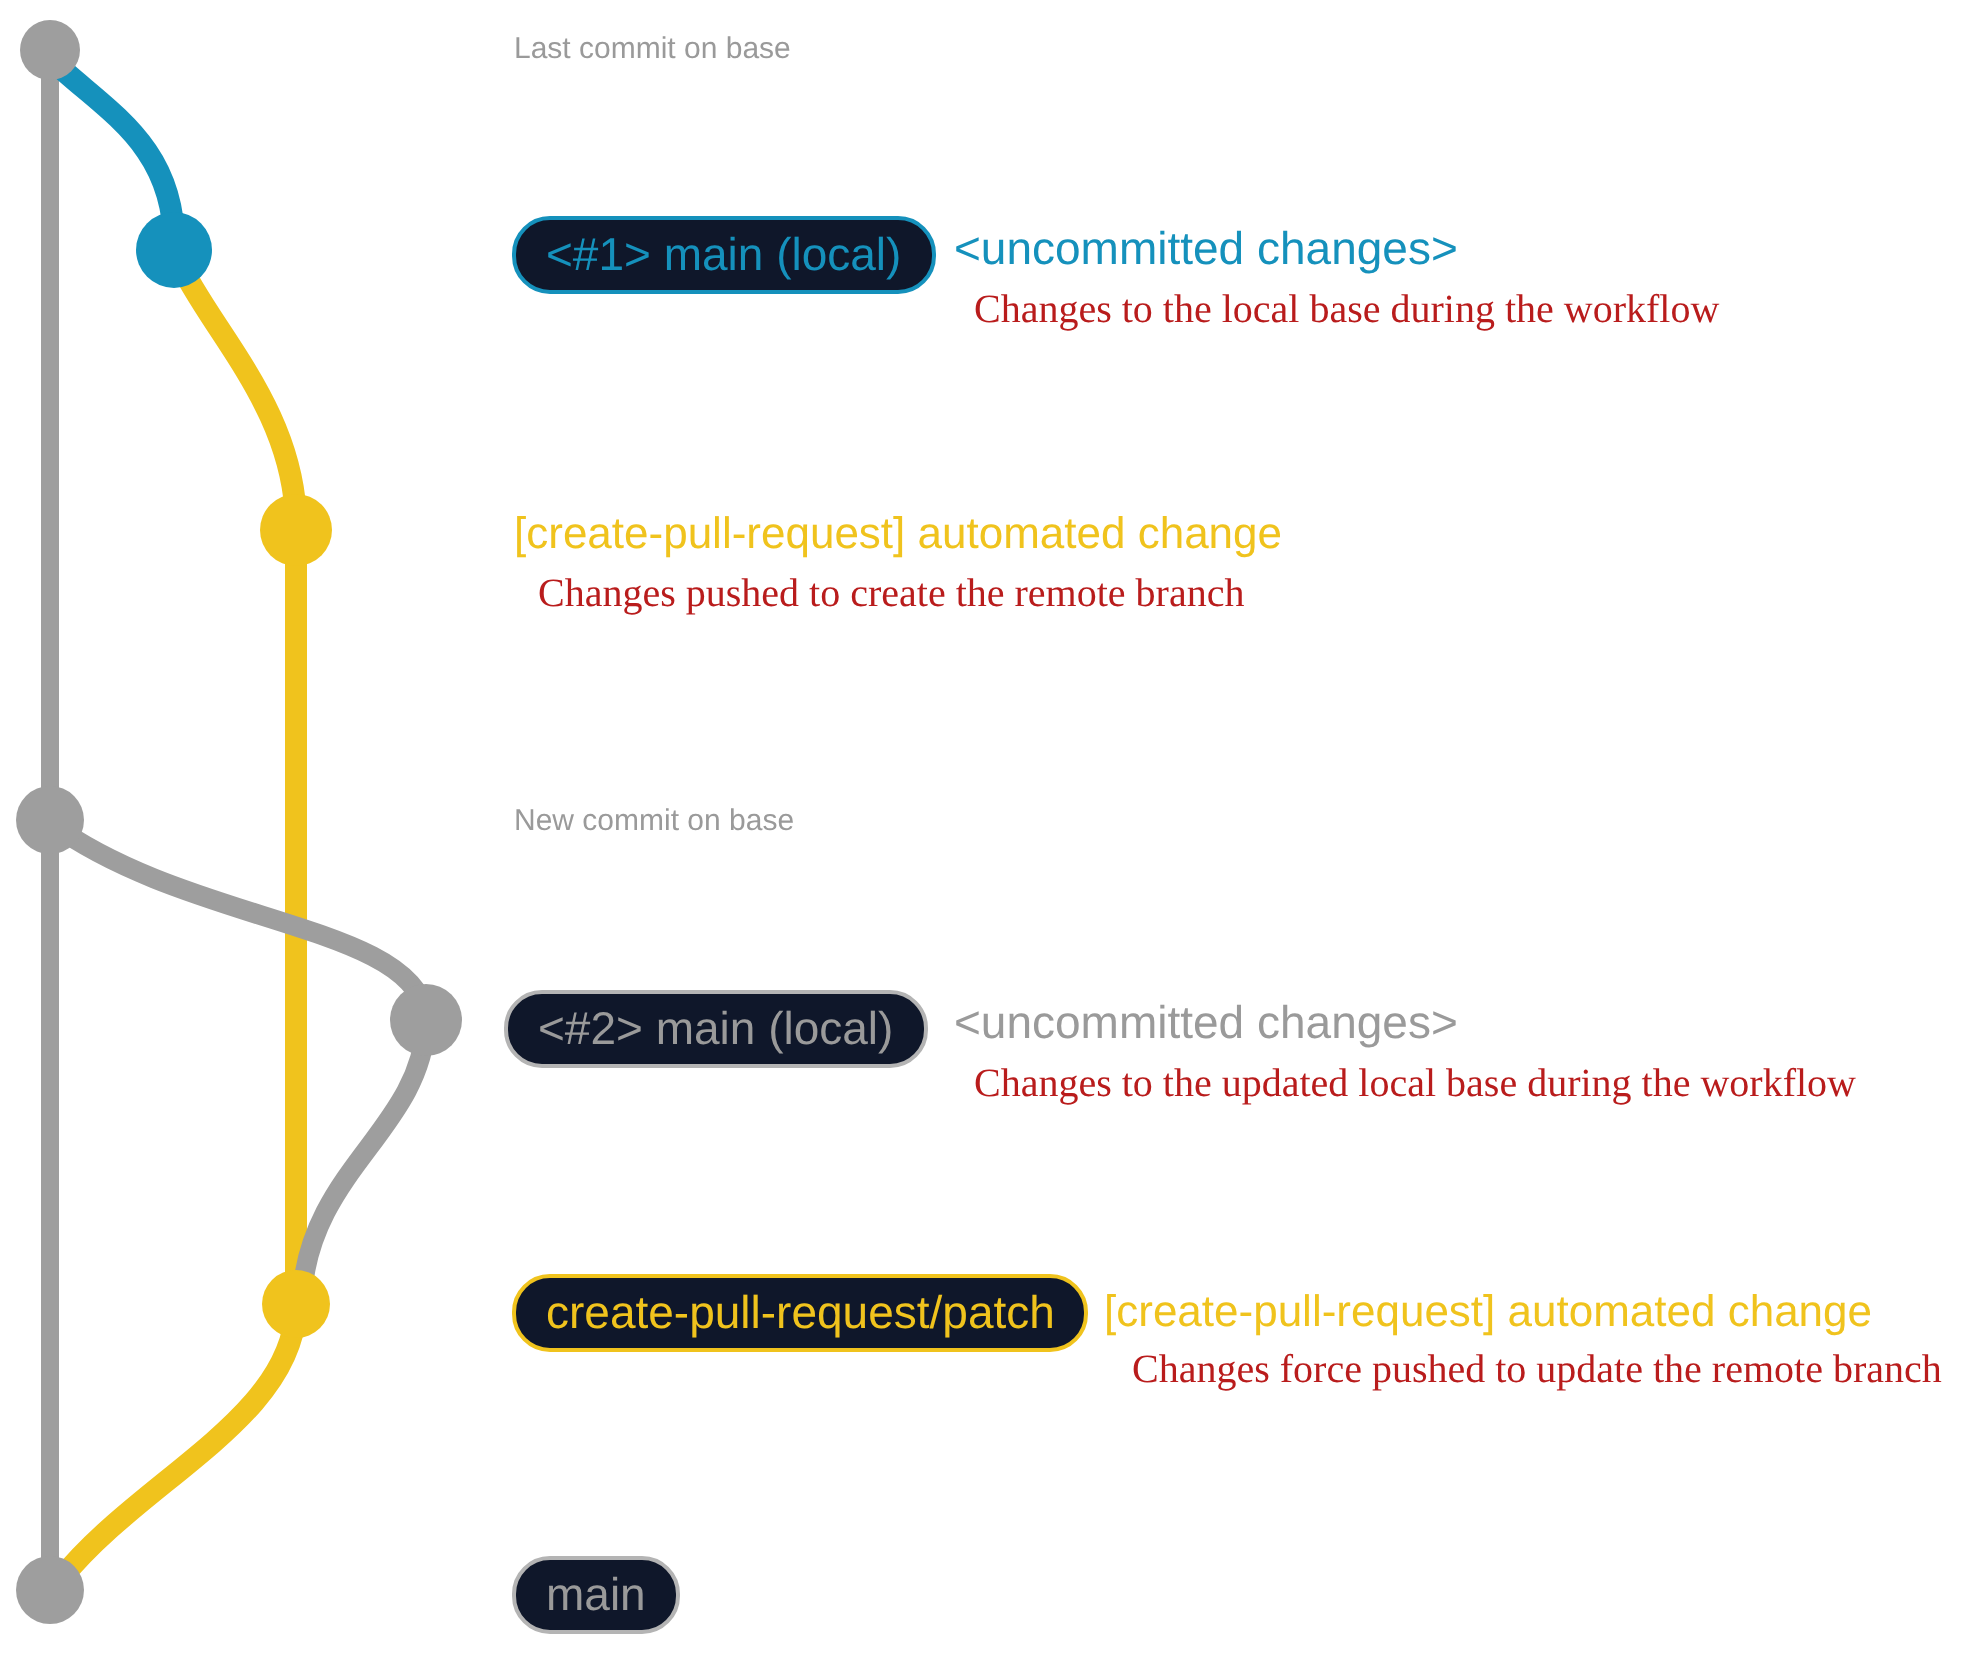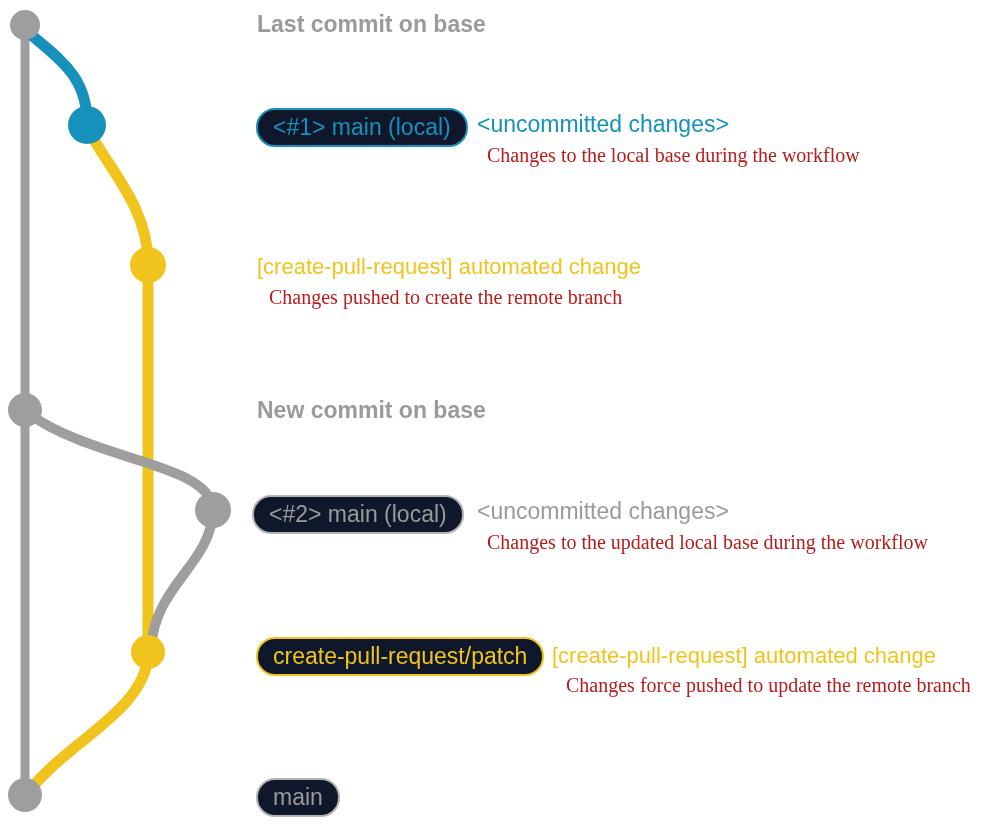--- a/index.html
+++ b/index.html
@@ -9,21 +9,21 @@
   }
   .stage{position:absolute;inset:0;width:981px;height:827px;}
   svg.graph{position:absolute;left:0;top:0;}
   .stroke-gray{stroke:var(--c-gray);fill:none;}
   .stroke-blue{stroke:var(--c-blue);fill:none;}
   .stroke-yellow{stroke:var(--c-yellow);fill:none;}
   .fill-gray{fill:var(--c-gray);}
   .fill-blue{fill:var(--c-blue);}
   .fill-yellow{fill:var(--c-yellow);}
   .abs{position:absolute;white-space:nowrap;}
-  .sans-gray{color:var(--c-graytext);font-size:23px;line-height:25px;font-weight:bold;}
+  .sans-gray{color:var(--c-graytext);font-size:15px;line-height:25px;}
   .title-blue{color:var(--c-blue);font-size:23px;line-height:25px;}
   .title-yellow{color:var(--c-yellow);font-size:22px;line-height:25px;}
   .title-gray{color:var(--c-graytext);font-size:23px;line-height:25px;}
   .desc{font-family:"Liberation Serif",serif;font-size:20px;line-height:23px;color:#b91c1c;}
   .branch-box{
     display:inline-block;border-style:solid;border-width:2px;border-radius:19px;
     padding:5px 15px;font-size:23px;line-height:25px;background:#0f172a;
   }
   .box-blue{border-color:var(--c-blue);color:var(--c-blue);}
   .box-yellow{border-color:var(--c-yellow);color:var(--c-yellow);}

